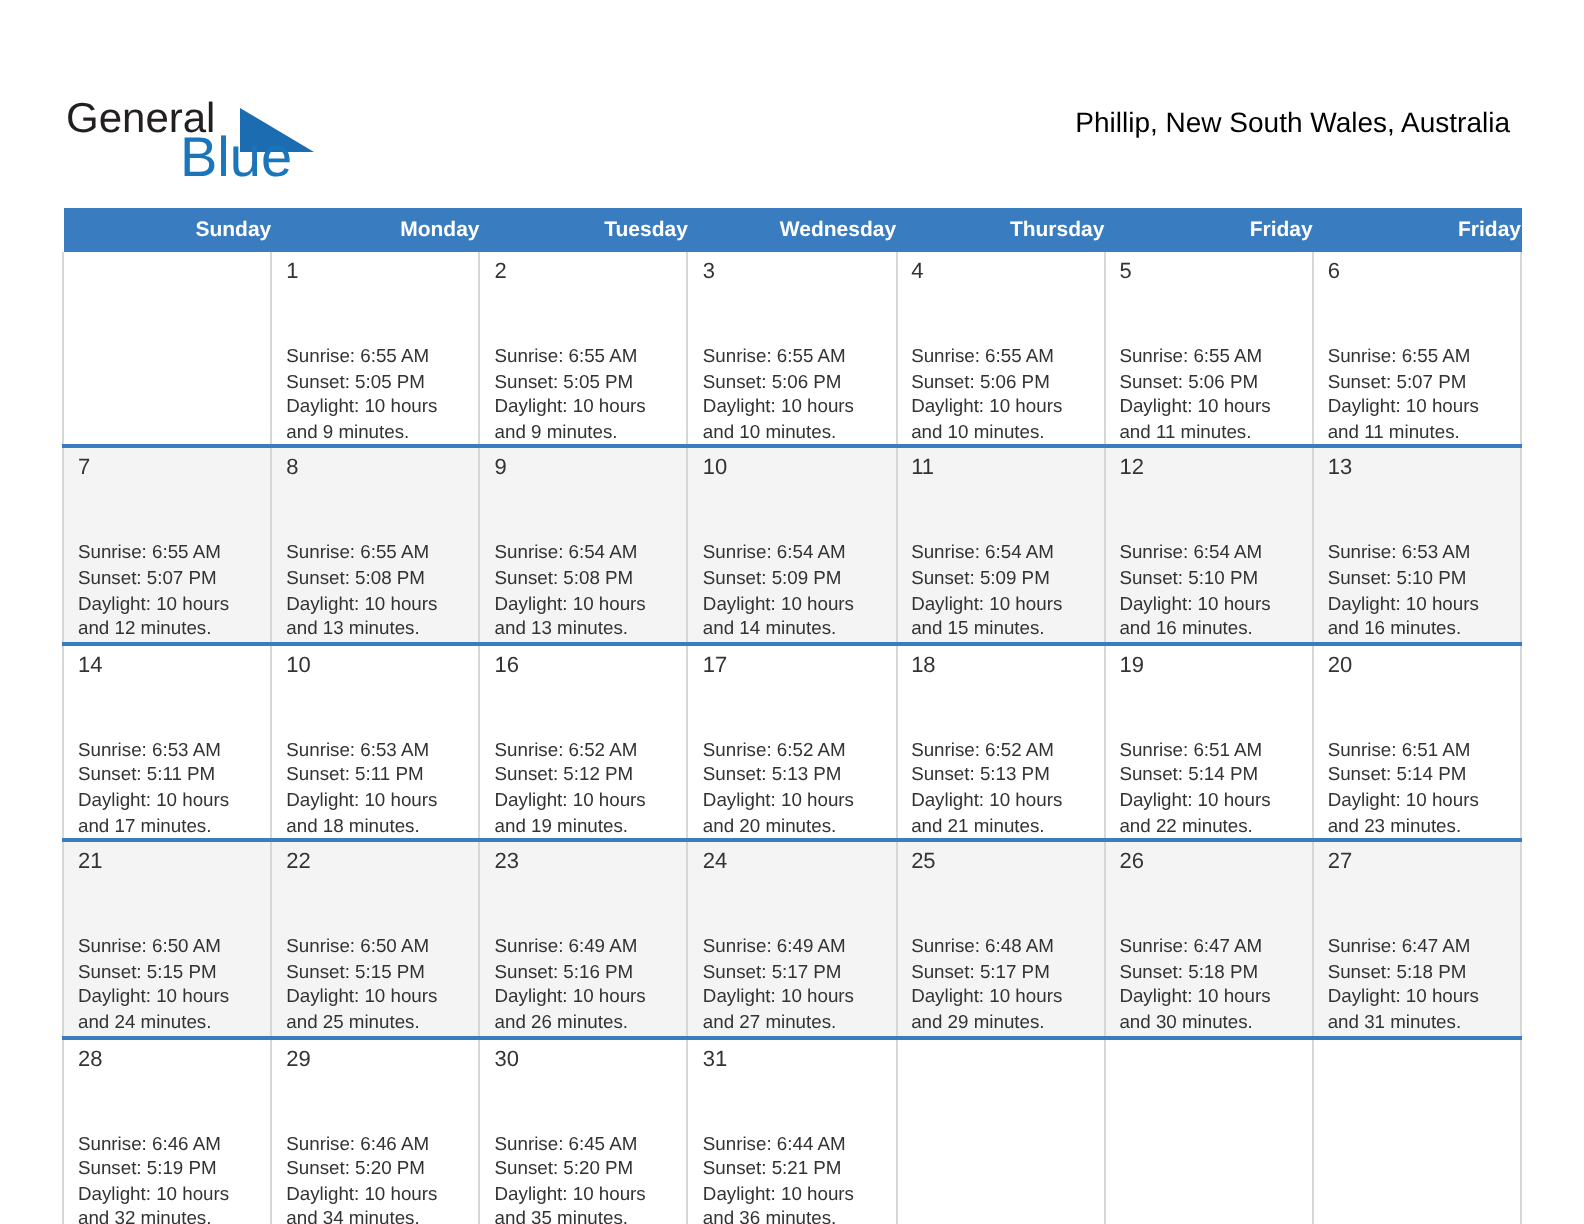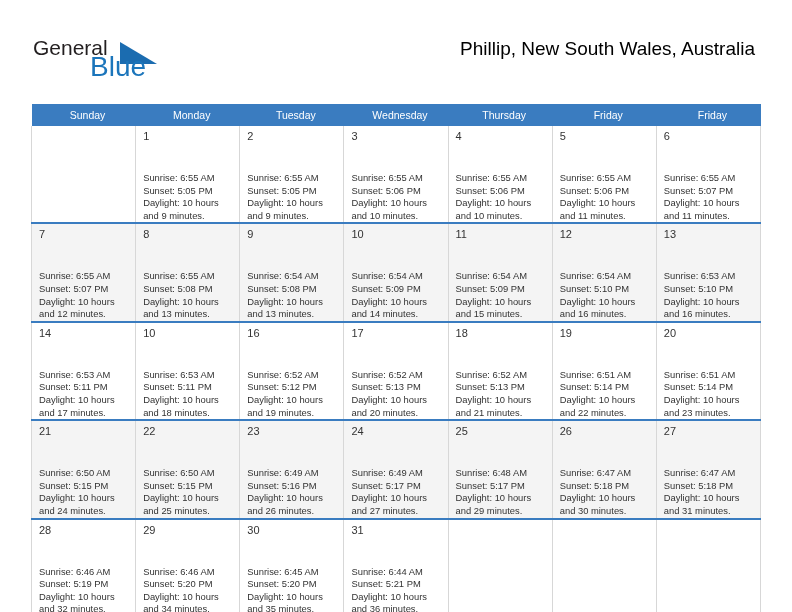--- a/index.html
+++ b/index.html
@@ -19,21 +19,21 @@
     position: relative;
     width: 792px;
     height: 612px;
     box-sizing: border-box;
   }
 
   
   .header {
     position: absolute;
     left: 0;
-    top: 0;
+    top: 12px;
     width: 792px;
     height: 104px;
   }
 
   .brand {
     position: absolute;
     left: 33px;
     top: 36px;
     width: 210px;
     height: 50px;
@@ -71,42 +71,42 @@
     top: 32px;
     text-align: right;
   }
   .month-title {
     font-size: 26px;
     color: #000000;
     line-height: 30px;
     white-space: nowrap;
   }
   .location-subtitle {
-    font-size: 19px;
+    font-size: 14px;
     color: #000000;
     line-height: 18px;
     margin-top: 8px;
     white-space: nowrap;
   }
 
   
   .calendar {
     position: absolute;
     left: 31px;
     top: 104px;
     width: 730px;
     border-collapse: collapse;
     table-layout: fixed;
   }
   .calendar th {
     background: #3a7cc0;
     color: #ffffff;
     font-size: 10.5px;
-    font-weight: normal;
-    text-align: center;
+    font-weight: bold;
+    text-align: right;
     padding: 5px 0 5px 8px;
     height: 12px;
     border: none;
   }
   .calendar td {
     vertical-align: top;
     width: 104.28px;
     height: 76px;
     padding: 0;
     border-left: 1px solid #d7d7d7;

